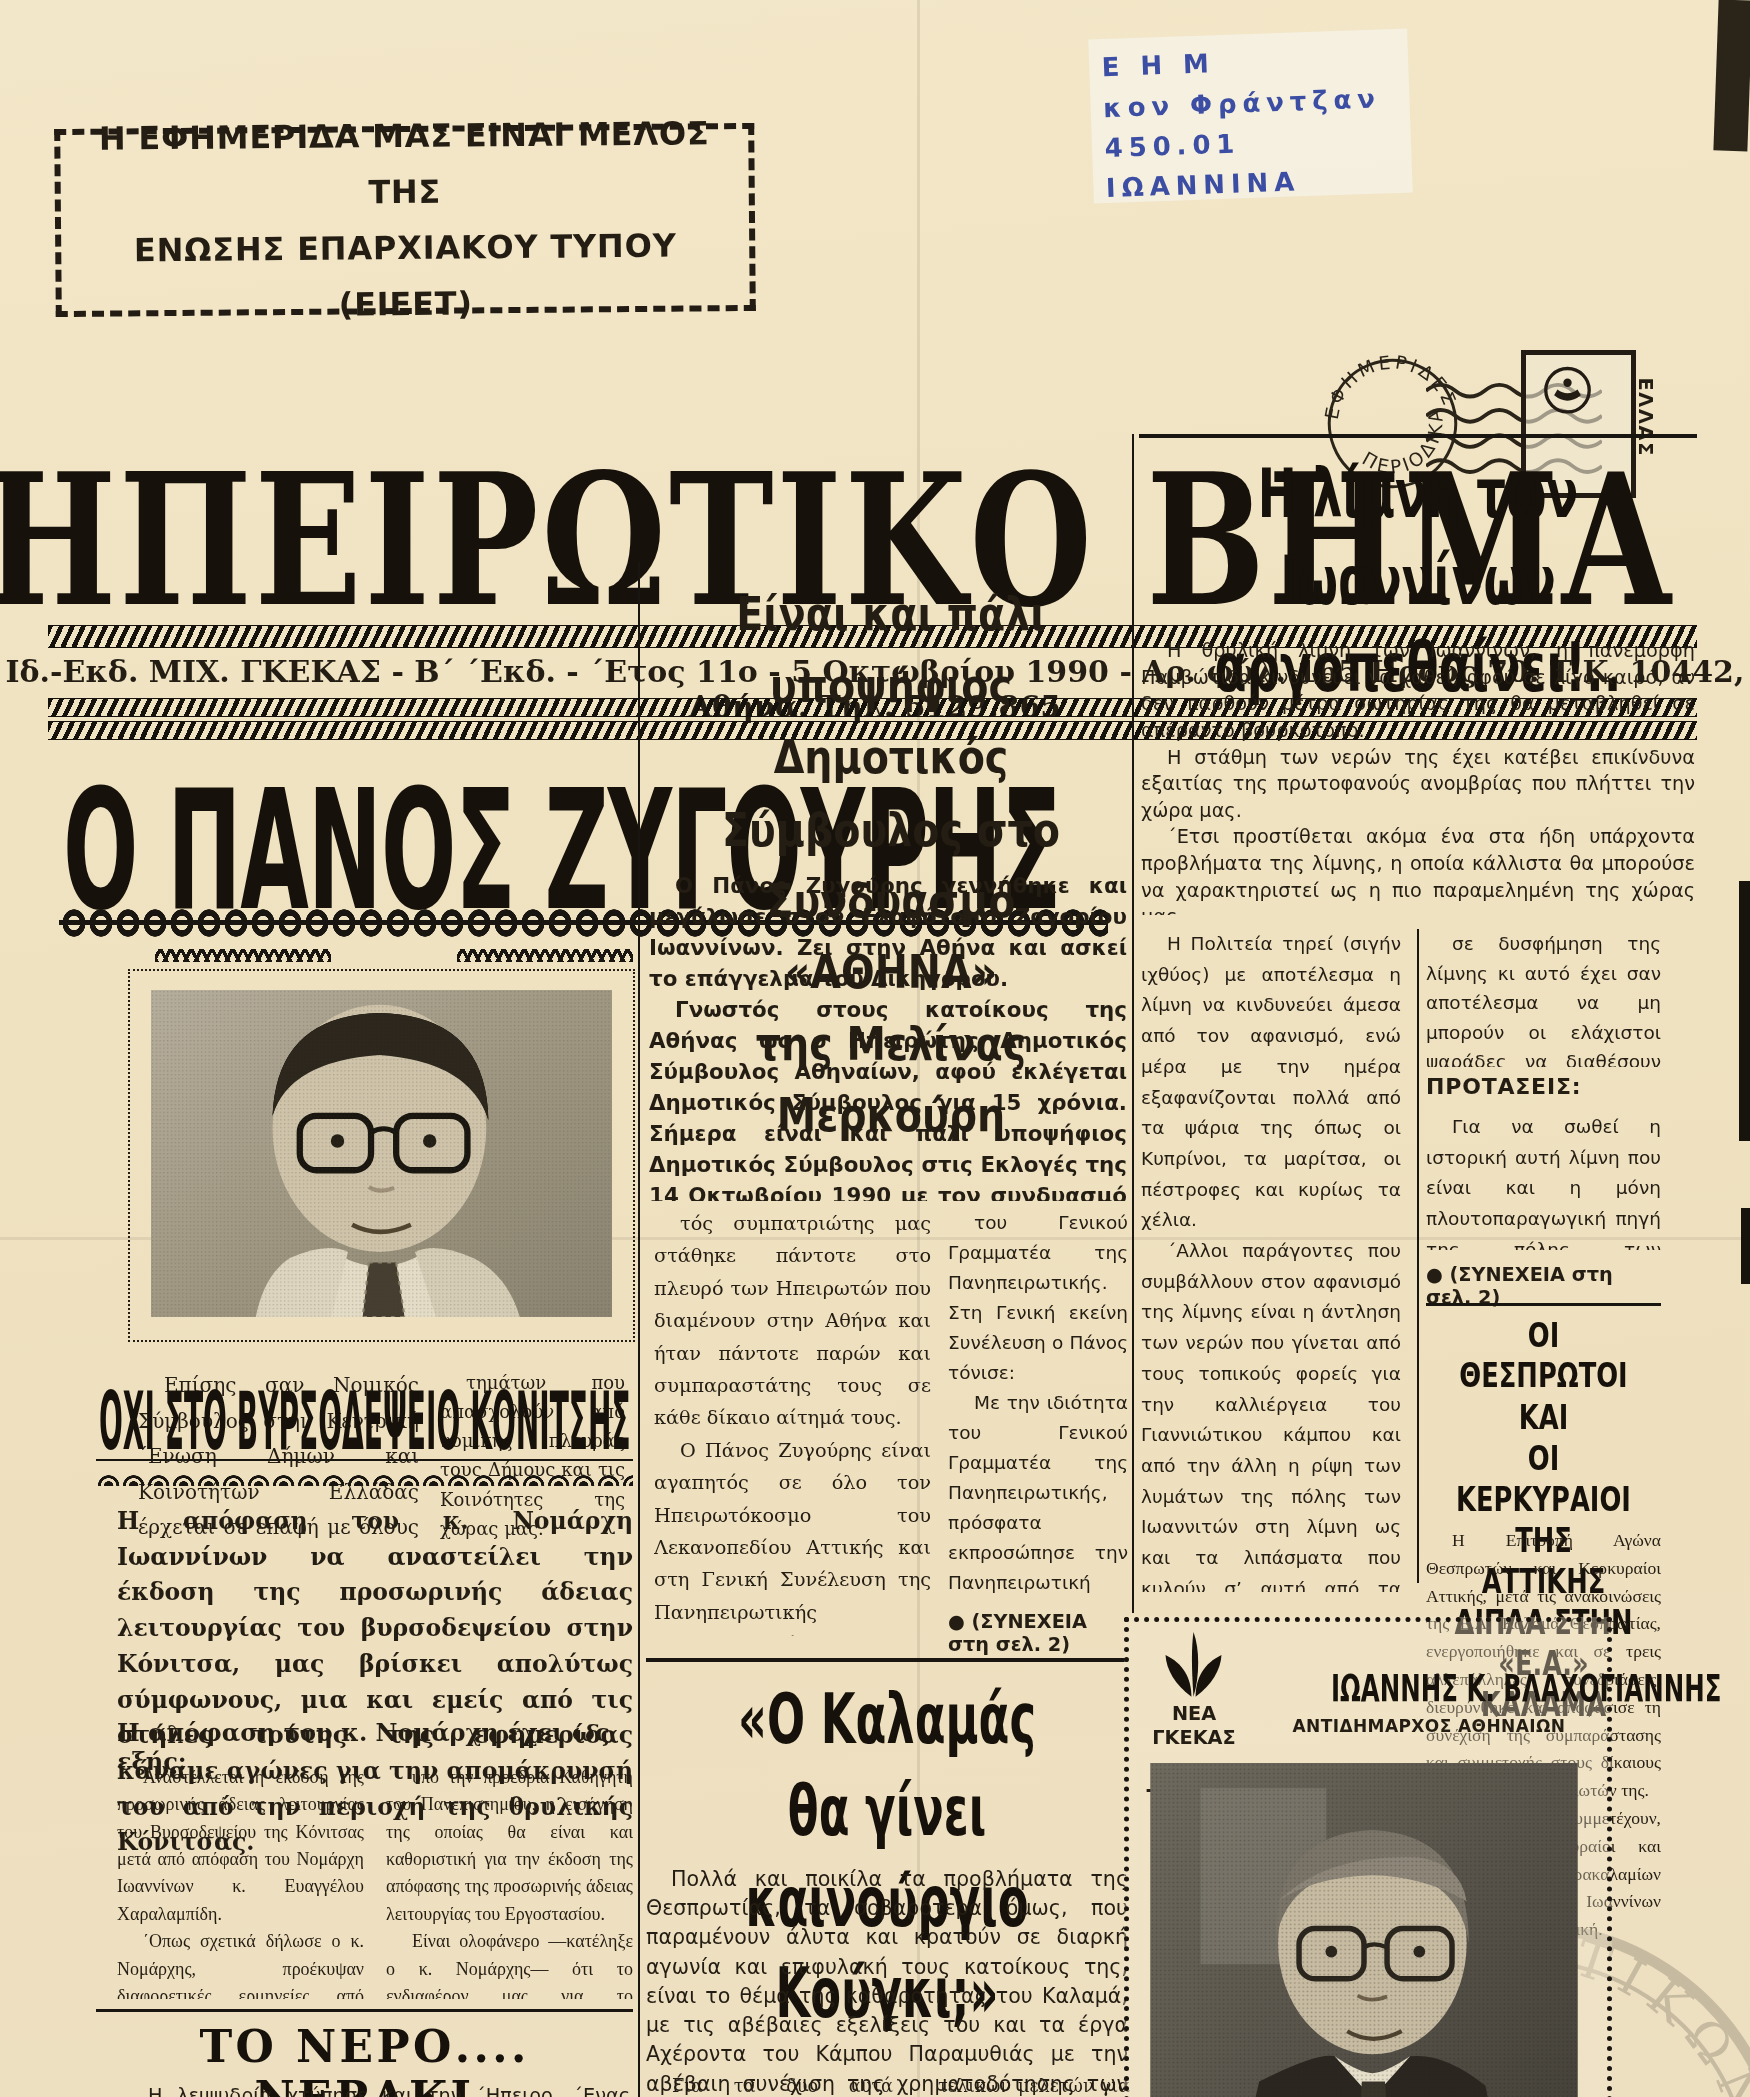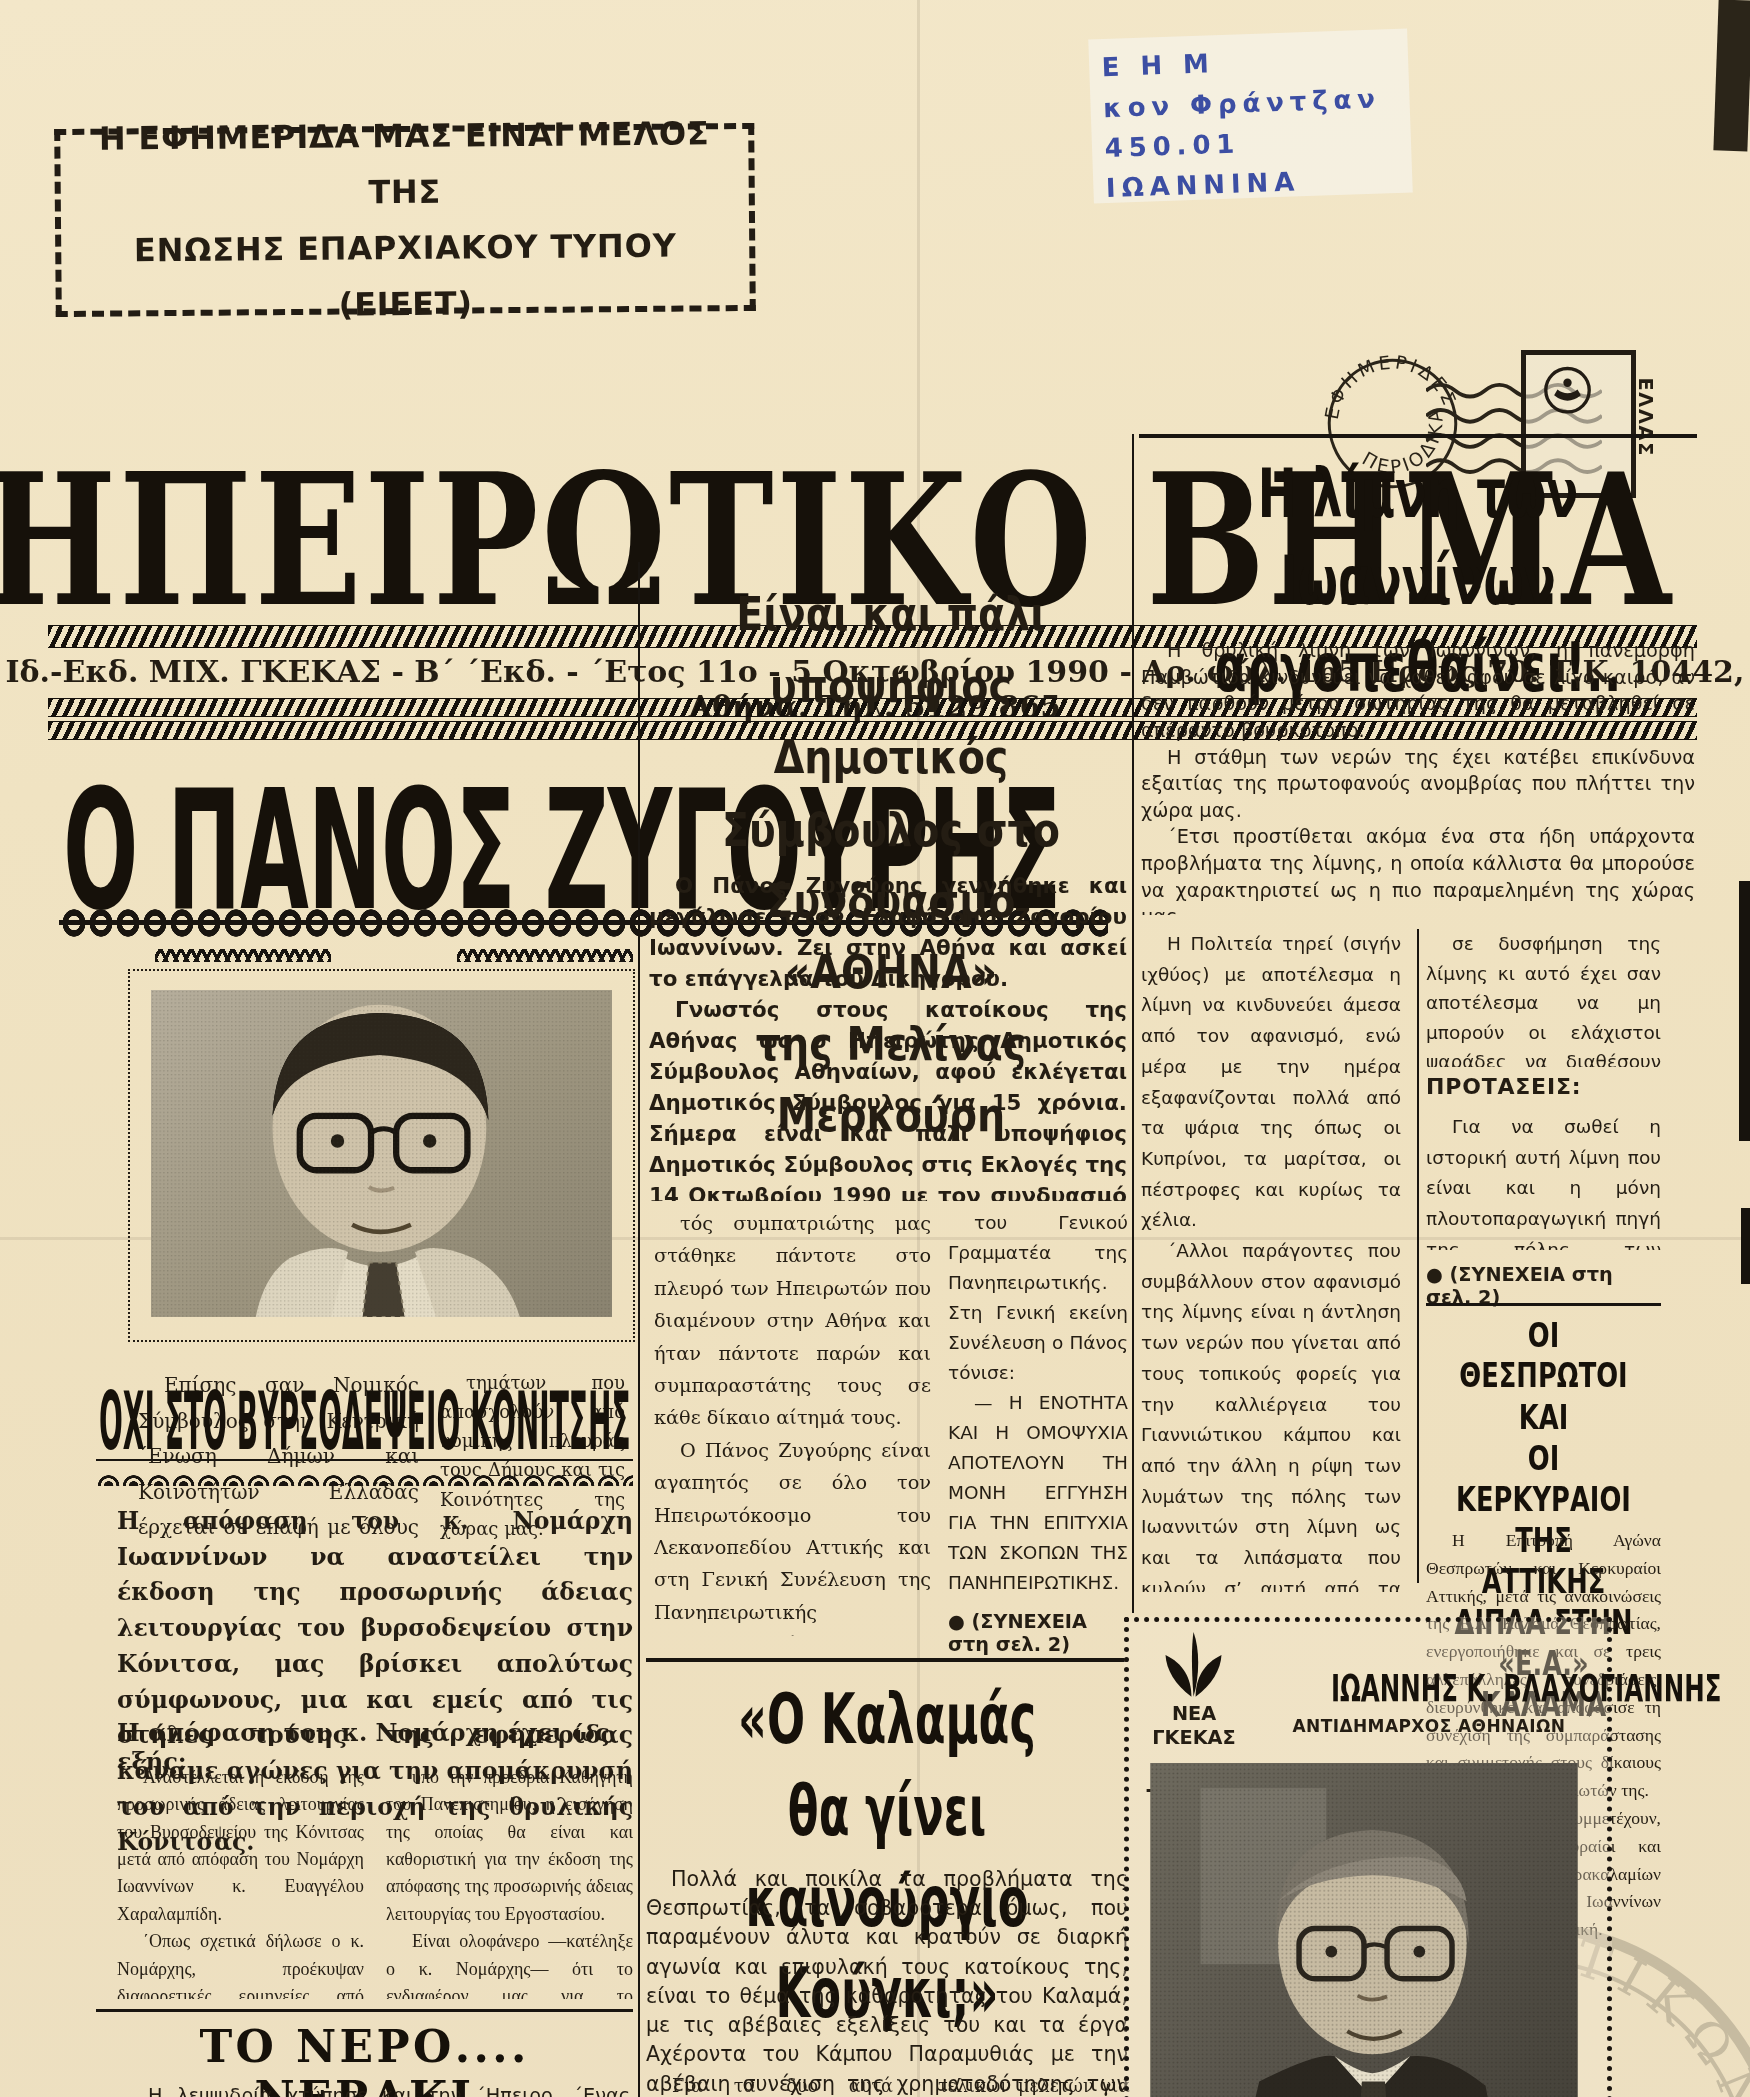--- a/index.html
+++ b/index.html
@@ -147,21 +147,20 @@
   <div class="abs pcol jtxt serifb" style="left:440px;top:1368px;width:185px;height:180px;font-size:18px;line-height:1.62;overflow:hidden;">
       <p>τημάτων που απασχολούν από νομικής πλευράς τους Δήμους και τις Κοινότητες της χώρας μας.</p>
       <p>Από τη θέση του Δημοτικού Συμβούλου του Δήμου Αθηναίων ο εξαίρετος αυ-</p>
     </div>
   <div class="abs pcol jtxt serifb" style="left:654px;top:1208px;width:277px;height:428px;font-size:19.3px;line-height:1.68;overflow:hidden;">
       <p>τός συμπατριώτης μας στάθηκε πάντοτε στο πλευρό των Ηπειρωτών που διαμένουν στην Αθήνα και ήταν πάντοτε παρών και συμπαραστάτης τους σε κάθε δίκαιο αίτημά τους.</p>
       <p>Ο Πάνος Ζυγούρης είναι αγαπητός σε όλο τον Ηπειρωτόκοσμο του Λεκανοπεδίου Αττικής και στη Γενική Συνέλευση της Πανηπειρωτικής Συνομοσπονδίας το ’89 εκλέχτηκε μέλος του Δ.Σ. της Π.Σ.Ε. και στην πρώτη συνεδρίαση του Δ.Σ. στις 12 Απριλίου 1989, αφού πρωτοστάτησε στην εκλογή ενωτικού Προεδρείου, κατέλαβε τη θέση</p>
     </div>
   <div class="abs pcol jtxt sansb" style="left:948px;top:1208px;width:180px;height:394px;font-size:18.5px;line-height:1.62;overflow:hidden;">
       <p>του Γενικού Γραμματέα της Πανηπειρωτικής. Στη Γενική εκείνη Συνέλευση ο Πάνος τόνισε:</p>
-      <p>— Η ΕΝΟΤΗΤΑ ΚΑΙ Η ΟΜΟΨΥΧΙΑ ΑΠΟΤΕΛΟΥΝ ΤΗ ΜΟΝΗ ΕΓΓΥΗΣΗ ΓΙΑ ΤΗΝ ΕΠΙΤΥΧΙΑ ΤΩΝ ΣΚΟΠΩΝ ΤΗΣ ΠΑΝΗΠΕΙΡΩΤΙΚΗΣ.</p>
       <p>Με την ιδιότητα του Γενικού Γραμματέα της Πανηπειρωτικής, πρόσφατα εκπροσώπησε την Πανηπειρωτική Ομοσπονδία Αμερικής, Καναδά και Αυστραλίας και συνέβαλε αποφασιστικά με την παρουσία του στην ενό-</p>
     </div>
   <div class="abs sansb" style="left:948px;top:1610px;width:180px;font-size:19.3px;font-weight:bold;">● (ΣΥΝΕΧΕΙΑ στη σελ. 2)</div>
 
   <div class="abs" style="left:99px;top:1374px;">
     <span class="cond sansb" style="font-size:72px;font-weight:bold;transform:scale(.39,1.12);color:#16110a;">ΟΧΙ ΣΤΟ ΒΥΡΣΟΔΕΨΕΙΟ ΚΟΝΙΤΣΗΣ</span>
   </div>
   <div class="abs arches" style="left:96px;top:1459px;width:537px;"></div>
   <div class="abs serifb" style="left:117px;top:1718px;width:516px;font-size:24px;font-weight:bold;">Η απόφαση του κ. Νομάρχη έχει ως εξής:</div>
   <div class="abs jtxt serifb" style="left:117px;top:1504px;width:516px;font-size:23.5px;line-height:1.52;font-weight:bold;">

